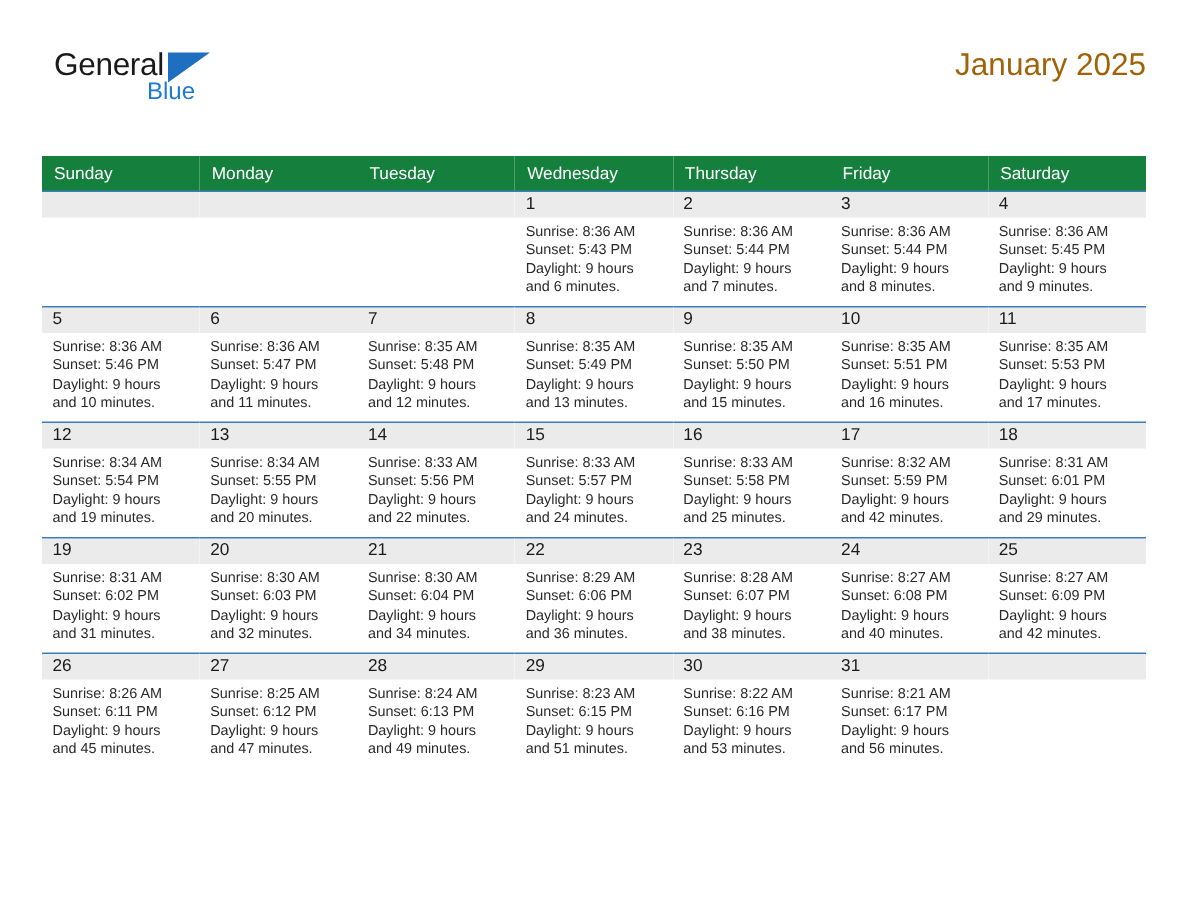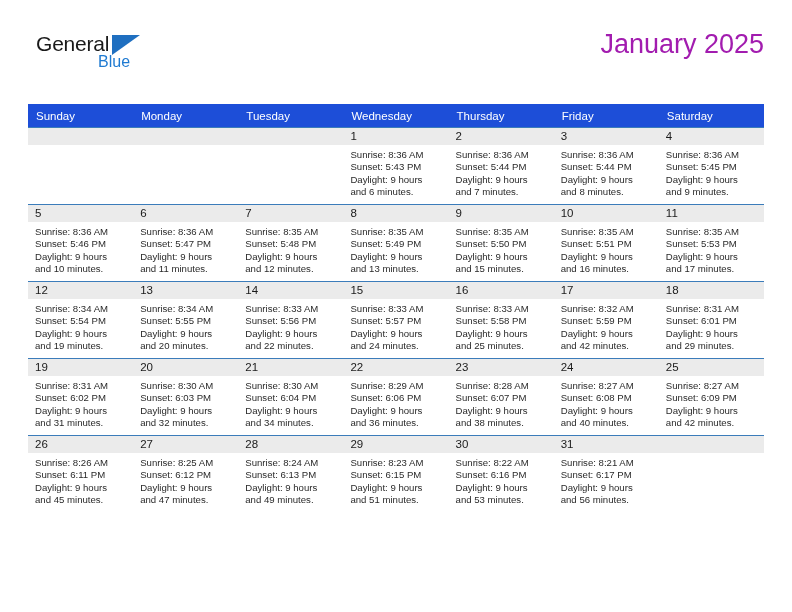--- a/index.html
+++ b/index.html
@@ -66,22 +66,22 @@
     font-family: "Liberation Sans", sans-serif;
   }
 
   .title-block {
     position: absolute;
     right: 0px;
     top: 0px;
     text-align: right;
   }
   .cal-title {
-    font-size: 27px;
-    color: #a21caf;
+    font-size: 21px;
+    color: #a16207;
     line-height: 32px;
     white-space: nowrap;
   }
   .cal-subtitle {
     font-size: 13.5px;
     color: #1a1a1a;
     line-height: 18px;
     margin-top: 6px;
     white-space: nowrap;
   }
@@ -90,21 +90,21 @@
   .calendar {
     position: absolute;
     left: 28px;
     top: 104px;
     width: 736px;
     border-collapse: collapse;
     table-layout: fixed;
   }
 
   .calendar th {
-    background: #1d4ed8;
+    background: #15803d;
     color: #ffffff;
     font-size: 11.5px;
     font-weight: normal;
     text-align: left;
     padding: 5px 0 5px 8px;
     height: 13px;
     border: none;
   }
 
   .calendar td {

